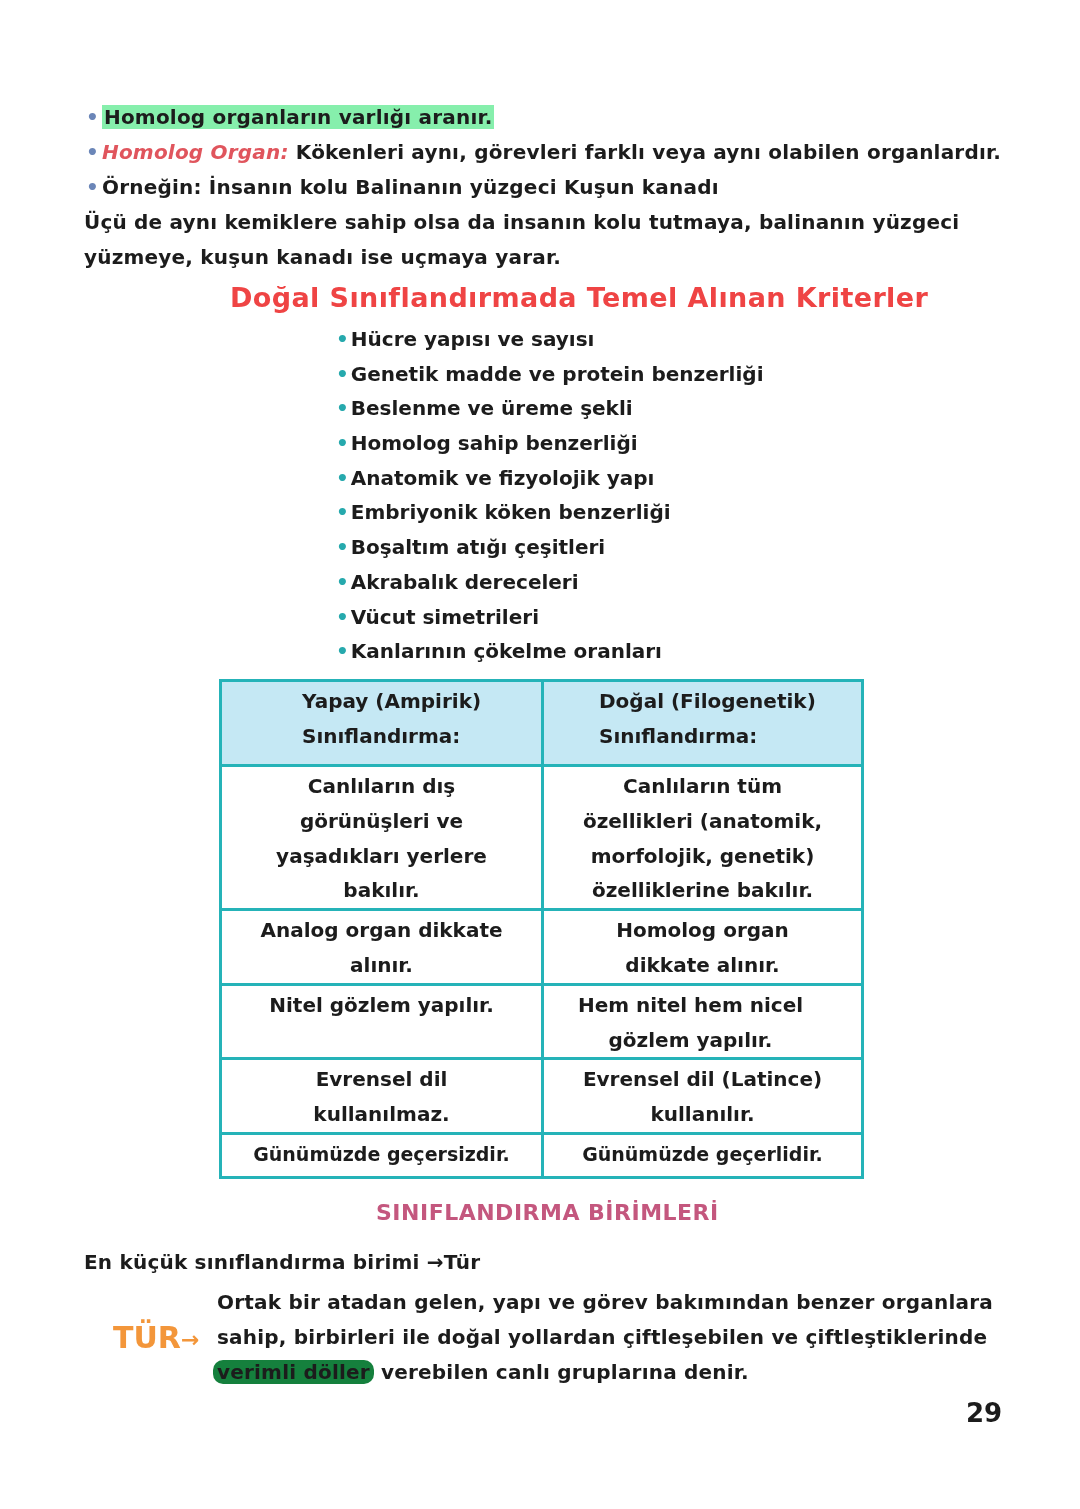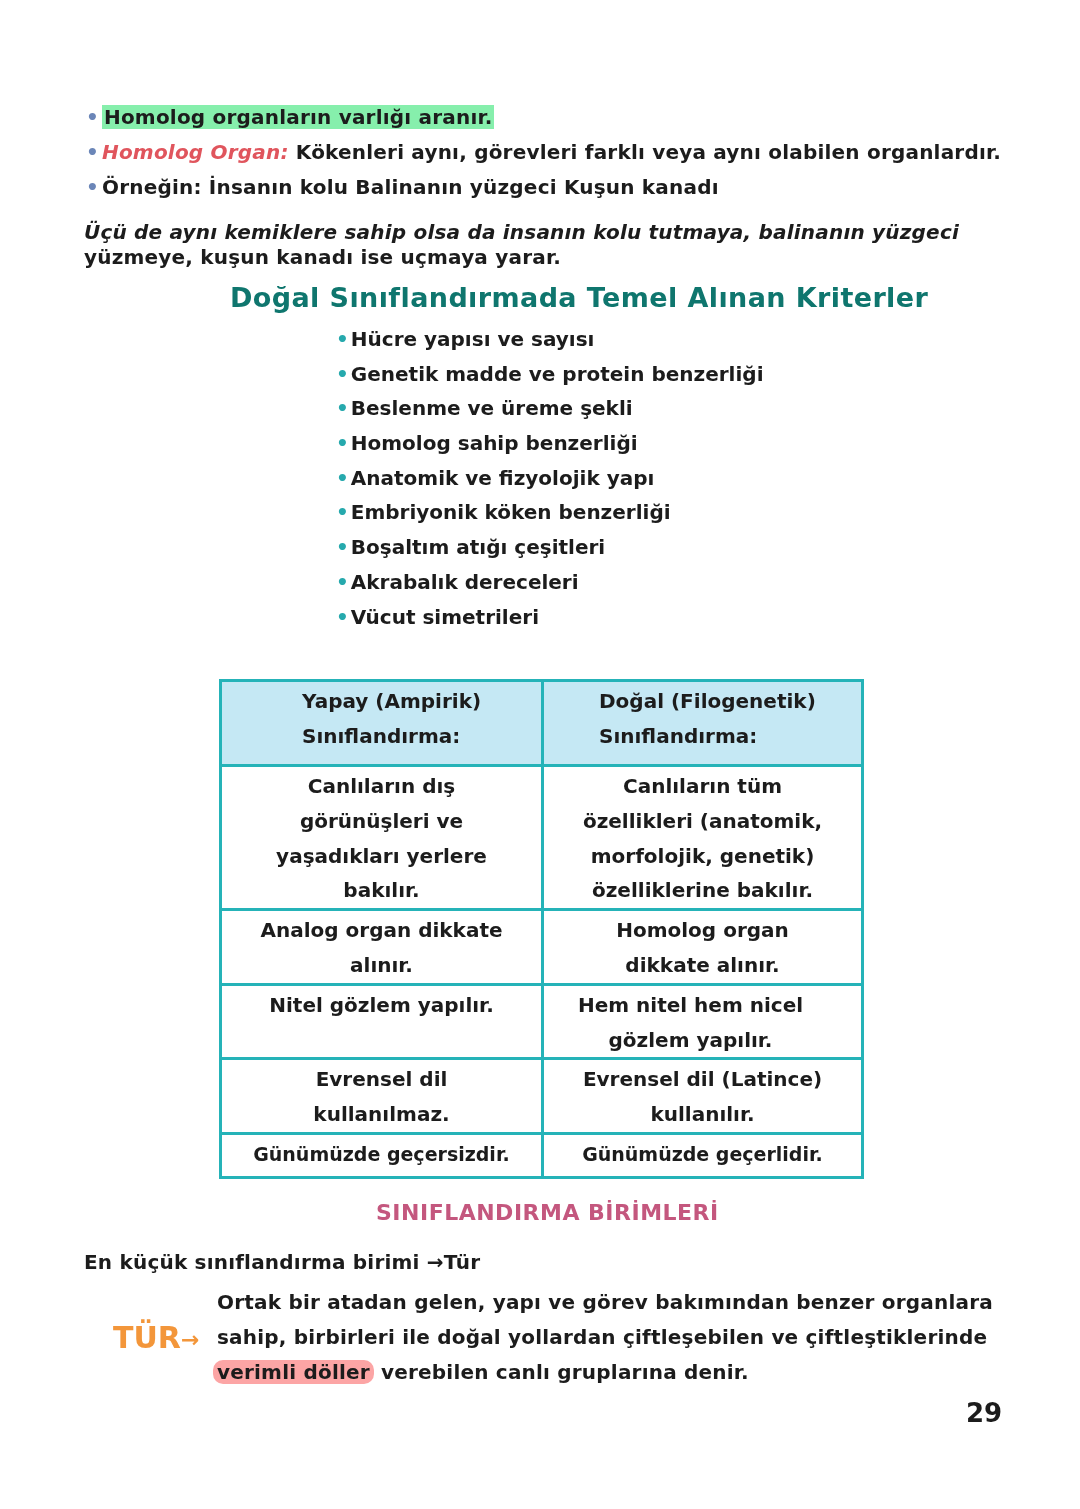--- a/index.html
+++ b/index.html
@@ -6,23 +6,23 @@
   body {
     width: 1080px; height: 1509px; position: relative; overflow: hidden;
     font-family: "DejaVu Sans", sans-serif;
     color: #1c1c1c;
   }
   .abs { position: absolute; white-space: nowrap; }
   .txt { font-size: 20px; font-weight: bold; letter-spacing: 0.2px; line-height: 34px; }
   .bullet-blue { color: #6b86b8; font-size: 20px; margin-right: 3px; }
   .bullet-teal { color: #26a9ad; font-size: 20px; margin-right: 2px; }
   .hl-peach { background: #86efac; padding: 0 2px; }
-  .hl-blue { background: #fca5a5; border-radius: 10px; padding: 0 4px; }
+  .hl-blue { background: #15803d; border-radius: 10px; padding: 0 4px; }
   .red { color: #e0555d; font-style: italic; }
-  .pink-title { color: #0f766e; font-size: 27px; font-weight: bold; letter-spacing: 0.4px; }
+  .pink-title { color: #ef4444; font-size: 27px; font-weight: bold; letter-spacing: 0.4px; }
   .mauve-title { color: #c4577e; font-size: 22px; font-weight: bold; letter-spacing: 0.5px; }
   .orange { color: #f3963a; }
 
   .criteria { left: 336px; top: 322px; }
   .criteria .item { height: 34.7px; line-height: 34.7px; font-size: 20px; font-weight: bold; }
 
   table.cmp {
     position: absolute; left: 219px; top: 679px; width: 642px;
     border-collapse: collapse; table-layout: fixed;
   }
@@ -42,35 +42,36 @@
 
 <div class="abs txt" style="left:86px; top:100px;">
   <span class="bullet-blue">•</span><span class="hl-peach">Homolog organların varlığı aranır.</span>
 </div>
 <div class="abs txt" style="left:86px; top:135px;">
   <span class="bullet-blue">•</span><span class="red">Homolog Organ:</span><span> Kökenleri aynı, görevleri farklı veya aynı olabilen organlardır.</span>
 </div>
 <div class="abs txt" style="left:86px; top:170px;">
   <span class="bullet-blue">•</span><span>Örneğin: İnsanın kolu  Balinanın yüzgeci  Kuşun kanadı</span>
 </div>
-<div class="abs txt" style="left:84px; top:215px;font-style:italic;">Üçü de aynı kemiklere sahip olsa da insanın kolu tutmaya, balinanın yüzgeci</div>
+<div class="abs txt" style="left:84px; top:205px;">Üçü de aynı kemiklere sahip olsa da insanın kolu tutmaya, balinanın yüzgeci</div>
 <div class="abs txt" style="left:84px; top:240px;">yüzmeye, kuşun kanadı ise uçmaya yarar.</div>
 
 <div class="abs pink-title" style="left:230px; top:282px;">Doğal Sınıflandırmada Temel Alınan Kriterler</div>
 
 <div class="abs criteria">
   <div class="item"><span class="bullet-teal">•</span><span>Hücre yapısı ve sayısı</span></div>
   <div class="item"><span class="bullet-teal">•</span><span>Genetik madde ve protein benzerliği</span></div>
   <div class="item"><span class="bullet-teal">•</span><span>Beslenme ve üreme şekli</span></div>
   <div class="item"><span class="bullet-teal">•</span><span>Homolog sahip benzerliği</span></div>
   <div class="item"><span class="bullet-teal">•</span><span>Anatomik ve fizyolojik yapı</span></div>
   <div class="item"><span class="bullet-teal">•</span><span>Embriyonik köken benzerliği</span></div>
   <div class="item"><span class="bullet-teal">•</span><span>Boşaltım atığı çeşitleri</span></div>
   <div class="item"><span class="bullet-teal">•</span><span>Akrabalık dereceleri</span></div>
   <div class="item"><span class="bullet-teal">•</span><span>Vücut simetrileri</span></div>
+  <div class="item"><span class="bullet-teal">•</span><span>Kanlarının çökelme oranları</span></div>
 </div>
 
 <table class="cmp">
   <colgroup>
       <col style="width:322px">
       <col style="width:320px">
     </colgroup>
   <thead>
     <tr>
       <th class="c1">

